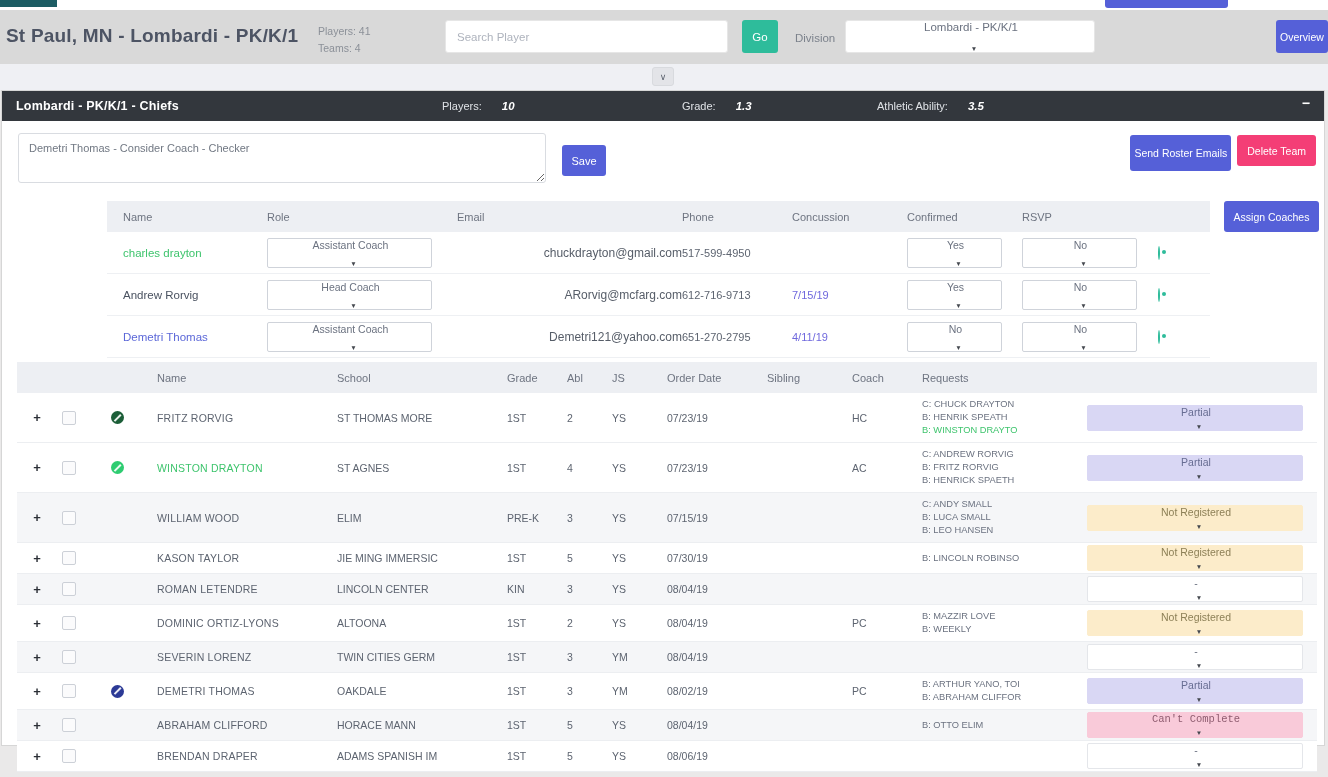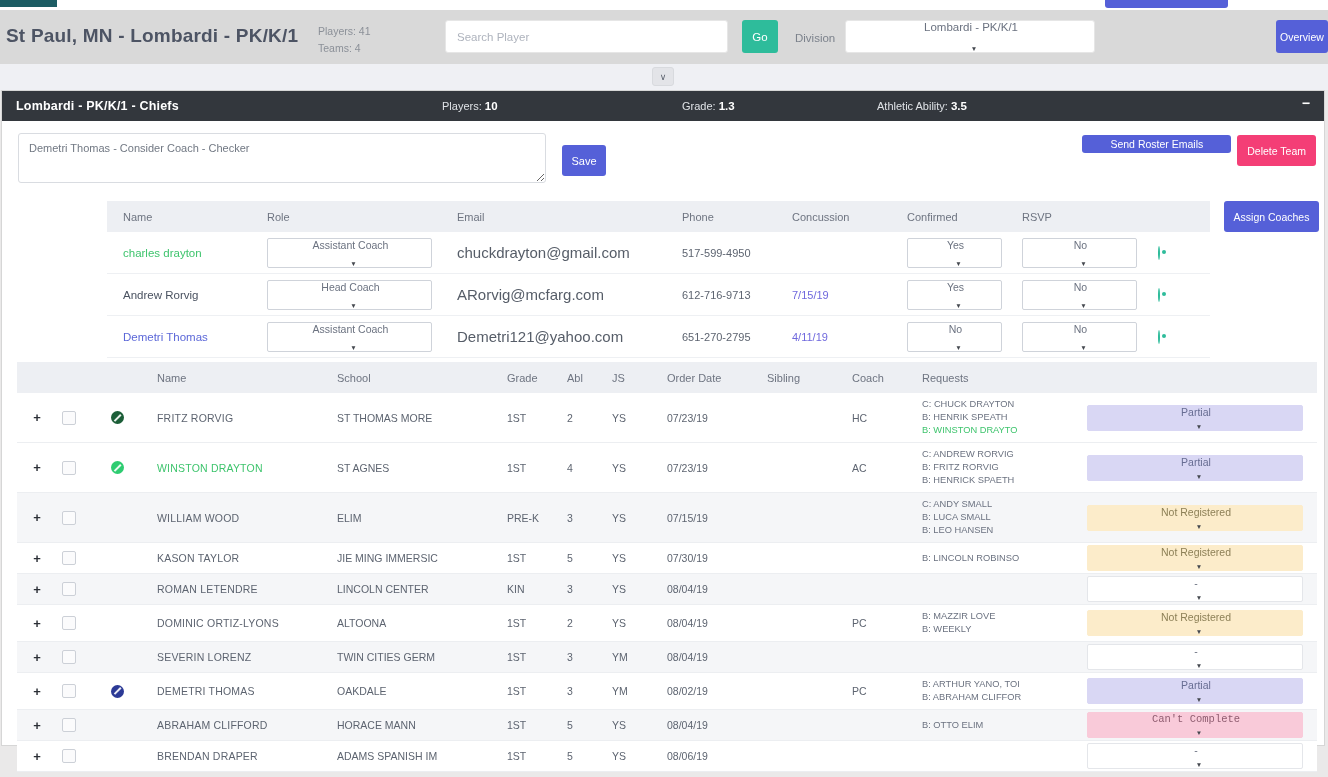--- a/index.html
+++ b/index.html
@@ -32,41 +32,41 @@
   
   .substrip { position:absolute; top:64px; left:0; right:0; height:26px; background:#eff0f4; }
   .chev-btn { position:absolute; left:652px; top:3px; width:22px; height:19px; background:#e3e4e8; border:1px solid #d8dade;
     border-radius:3px; color:#595f6b; font-size:9px; display:flex; align-items:center; justify-content:center; cursor:pointer; }
 
   
   .card { position:absolute; top:90px; left:1px; width:1324px; height:656px; background:#fff; border:1px solid #d6d6d6; }
   .teambar { height:30px; background:#33373d; color:#fff; position:relative; display:flex; align-items:center; }
   .teambar .tb-title { margin-left:14px; font-size:12.5px; font-weight:700; letter-spacing:.2px; }
   .tb-stat { position:absolute; font-size:11px; color:#dfe2e6; }
-  .tb-stat b { color:#fff; margin-left:3px; font-size:11.5px; }
+  .tb-stat b { color:#fff; margin-left:20px; font-size:11.5px;font-style:italic; }
   .tb-stat.s0 { left:440px; } .tb-stat.s1 { left:680px; } .tb-stat.s2 { left:875px; }
   .tb-minus { position:absolute; right:14px; top:4px; font-weight:700; font-size:14px; cursor:pointer; }
 
   .notesrow { display:flex; align-items:flex-start; padding:12px 8px 0 16px; height:76px; }
   .notes { width:528px; height:50px; border:1px solid #d9dce1; border-radius:3px; padding:8px 10px;
     font:11px "Liberation Sans", sans-serif; color:#717883; outline:none; resize:both; }
   .save-btn { margin:12px 0 0 16px; width:44px; height:31px; font-size:11px; }
   .right-actions { margin-left:auto; display:flex; gap:6px; margin-top:2px; }
-  .send-btn { height:18px; padding:0 28px; font-size:10.5px; }
+  .send-btn { height:36px; padding:0 4px; font-size:10.5px; }
   .delete-btn { height:31px; padding:0 10px; font-size:10.5px; background:#f43e76; }
 
   
   .coach-section { position:relative; margin:4px 0 0 105px; width:1103px; }
   .cgrid { display:grid; grid-template-columns:160px 190px 225px 110px 115px 115px 130px 48px; align-items:center; }
   .chead { background:#edeff3; height:31px; font-size:11px; color:#6e7481; }
   .chead .cc0 { padding-left:16px; }
   .crow { height:42px; border-bottom:1px solid #eef0f3; font-size:11px; color:#5d6470; background:#fff; }
   .crow .cname { padding-left:16px; font-size:11.5px; font-weight:500; white-space:nowrap; cursor:pointer; }
   .role-sel { width:165px; height:30px; }
-  .cemail { font-size:15px; color:#565d68; white-space:nowrap; }
+  .cemail { font-size:12px; color:#565d68; white-space:nowrap;text-align:right; }
   .cphone { white-space:nowrap; }
   .conc { color:#6f68dd; cursor:pointer; }
   .conf-sel { width:95px; height:30px; }
   .rsvp-sel { width:115px; height:30px; }
   .eye { width:13px; height:13px; border:1.5px solid #2ebc9b; border-radius:50%; position:relative; margin-left:6px; cursor:pointer; }
   .eye::after { content:''; position:absolute; left:3px; top:3px; width:4px; height:4px; background:#2ebc9b; border-radius:50%; }
   .assign-btn { position:absolute; left:1117px; top:0; width:95px; height:31px; font-size:10.5px; }
 
   
   .player-section { margin:4px 0 0 15px; width:1300px; }

